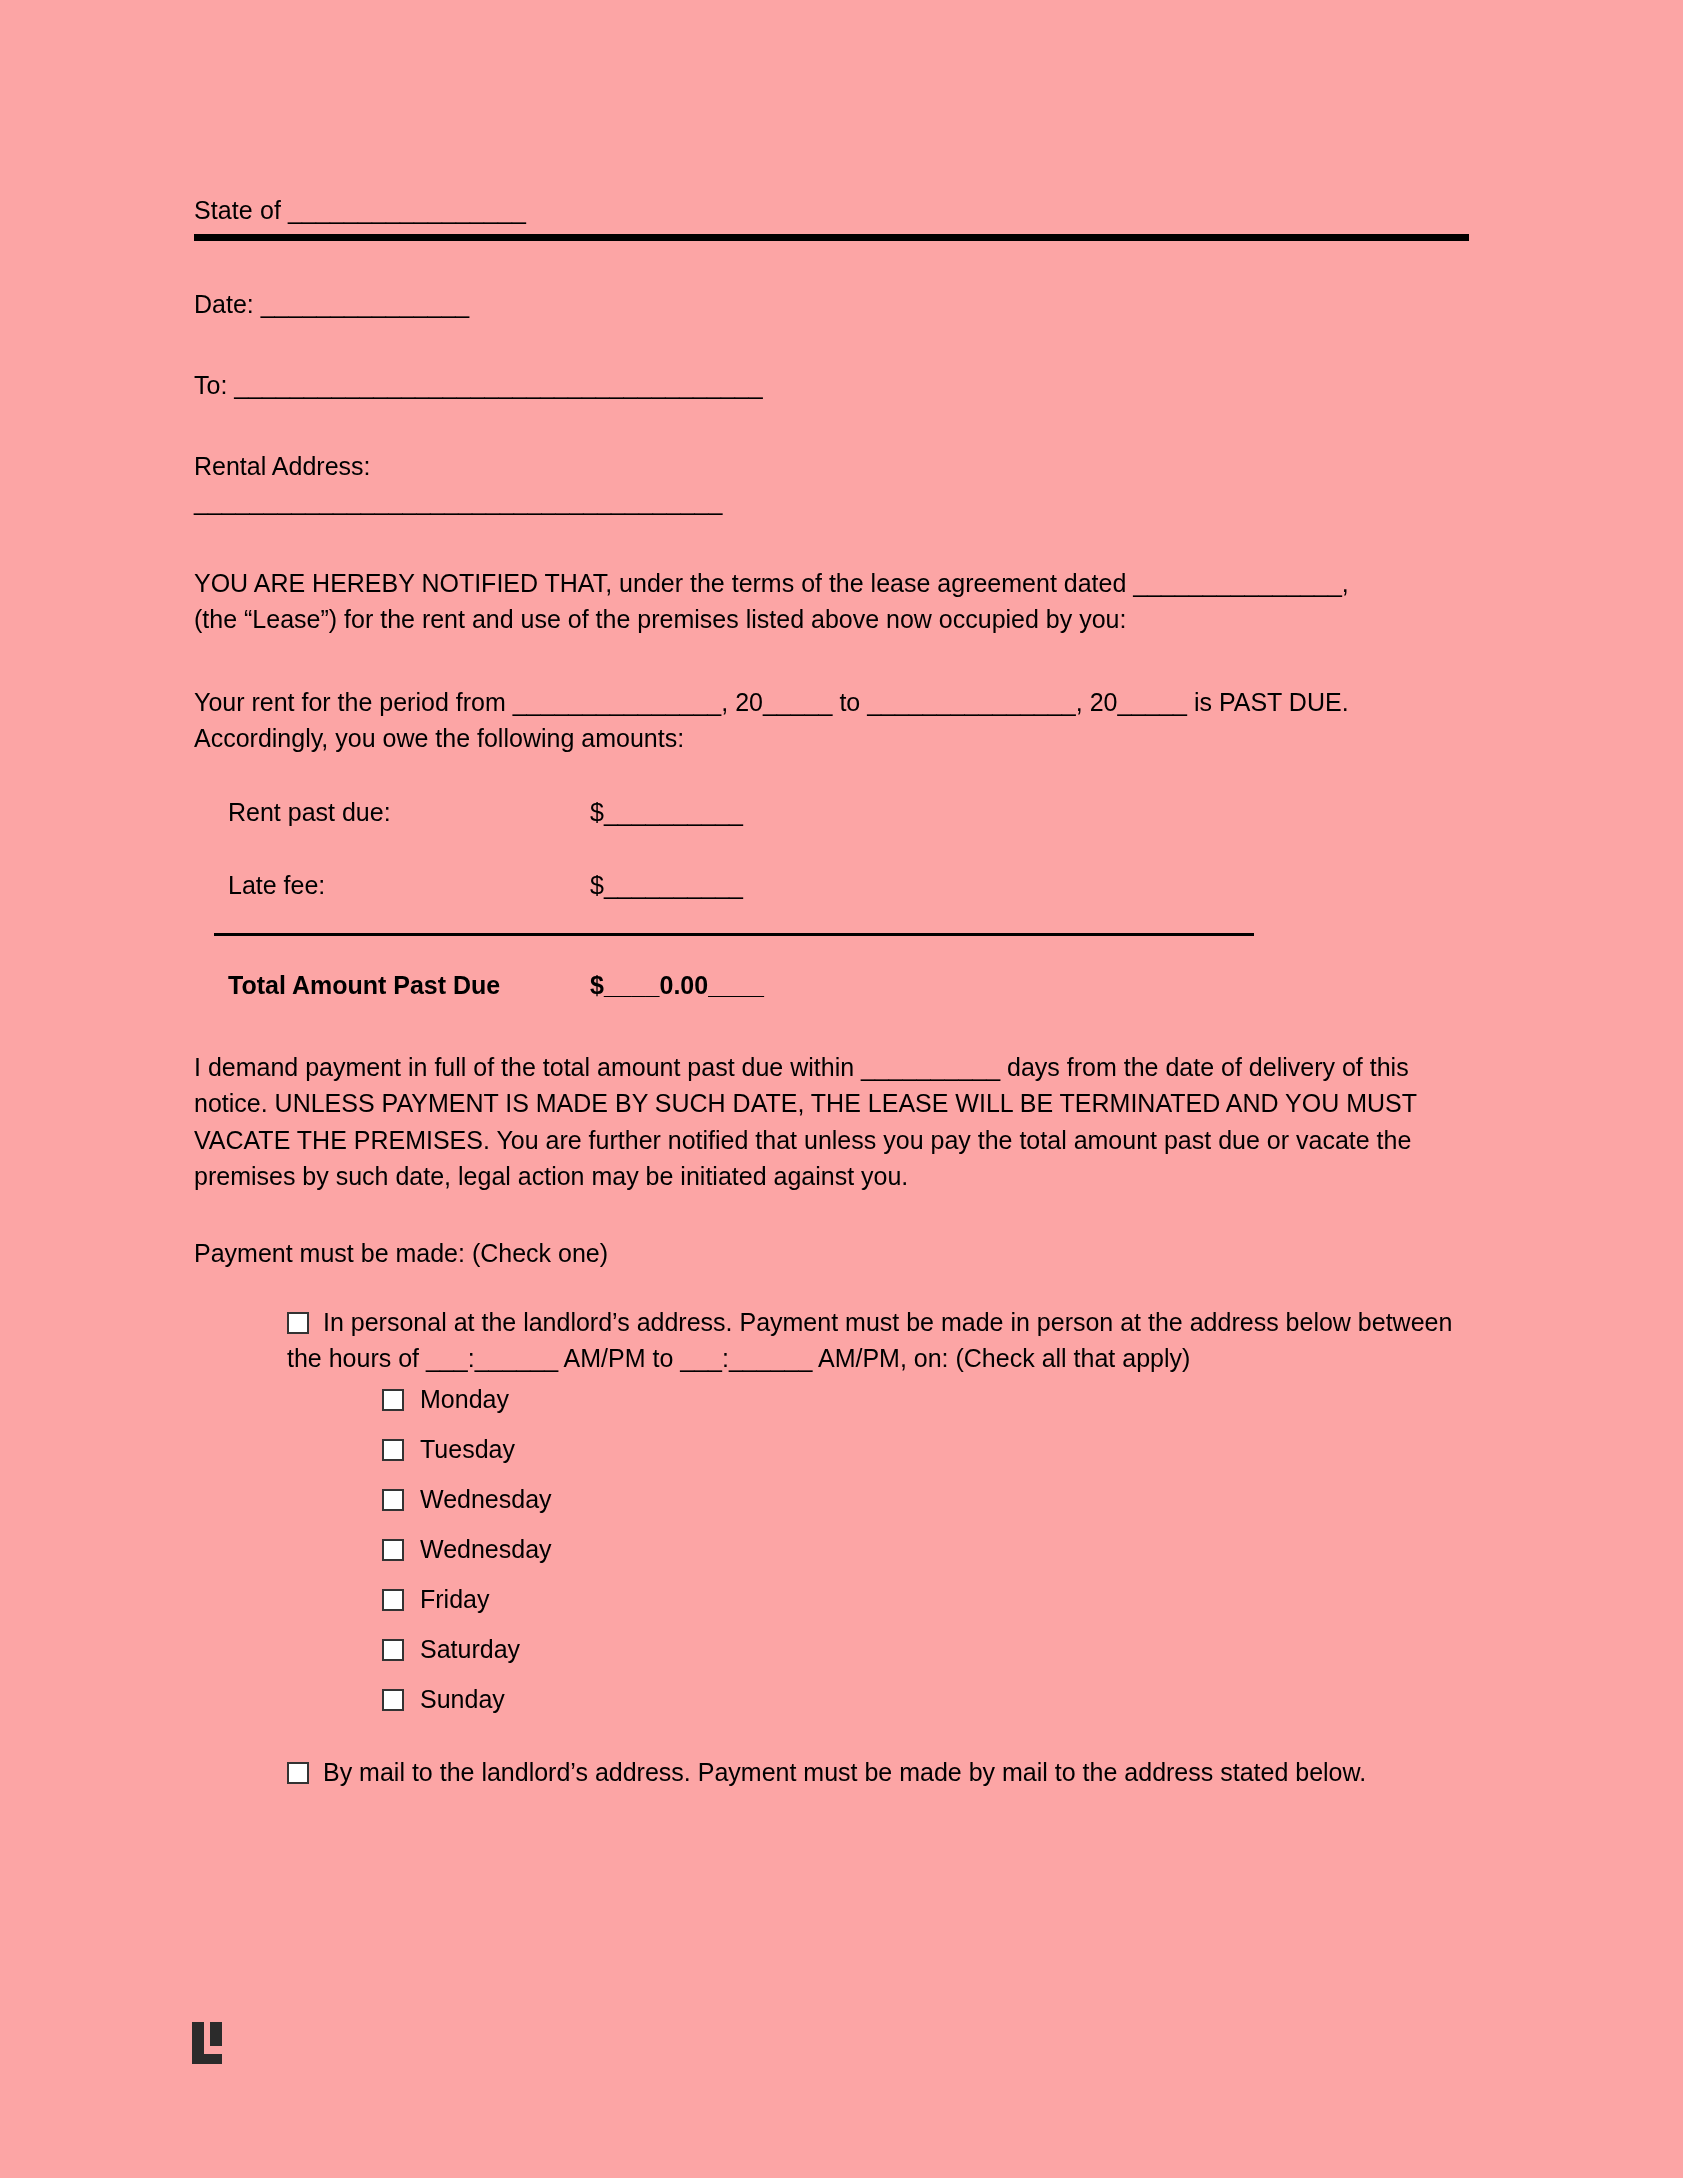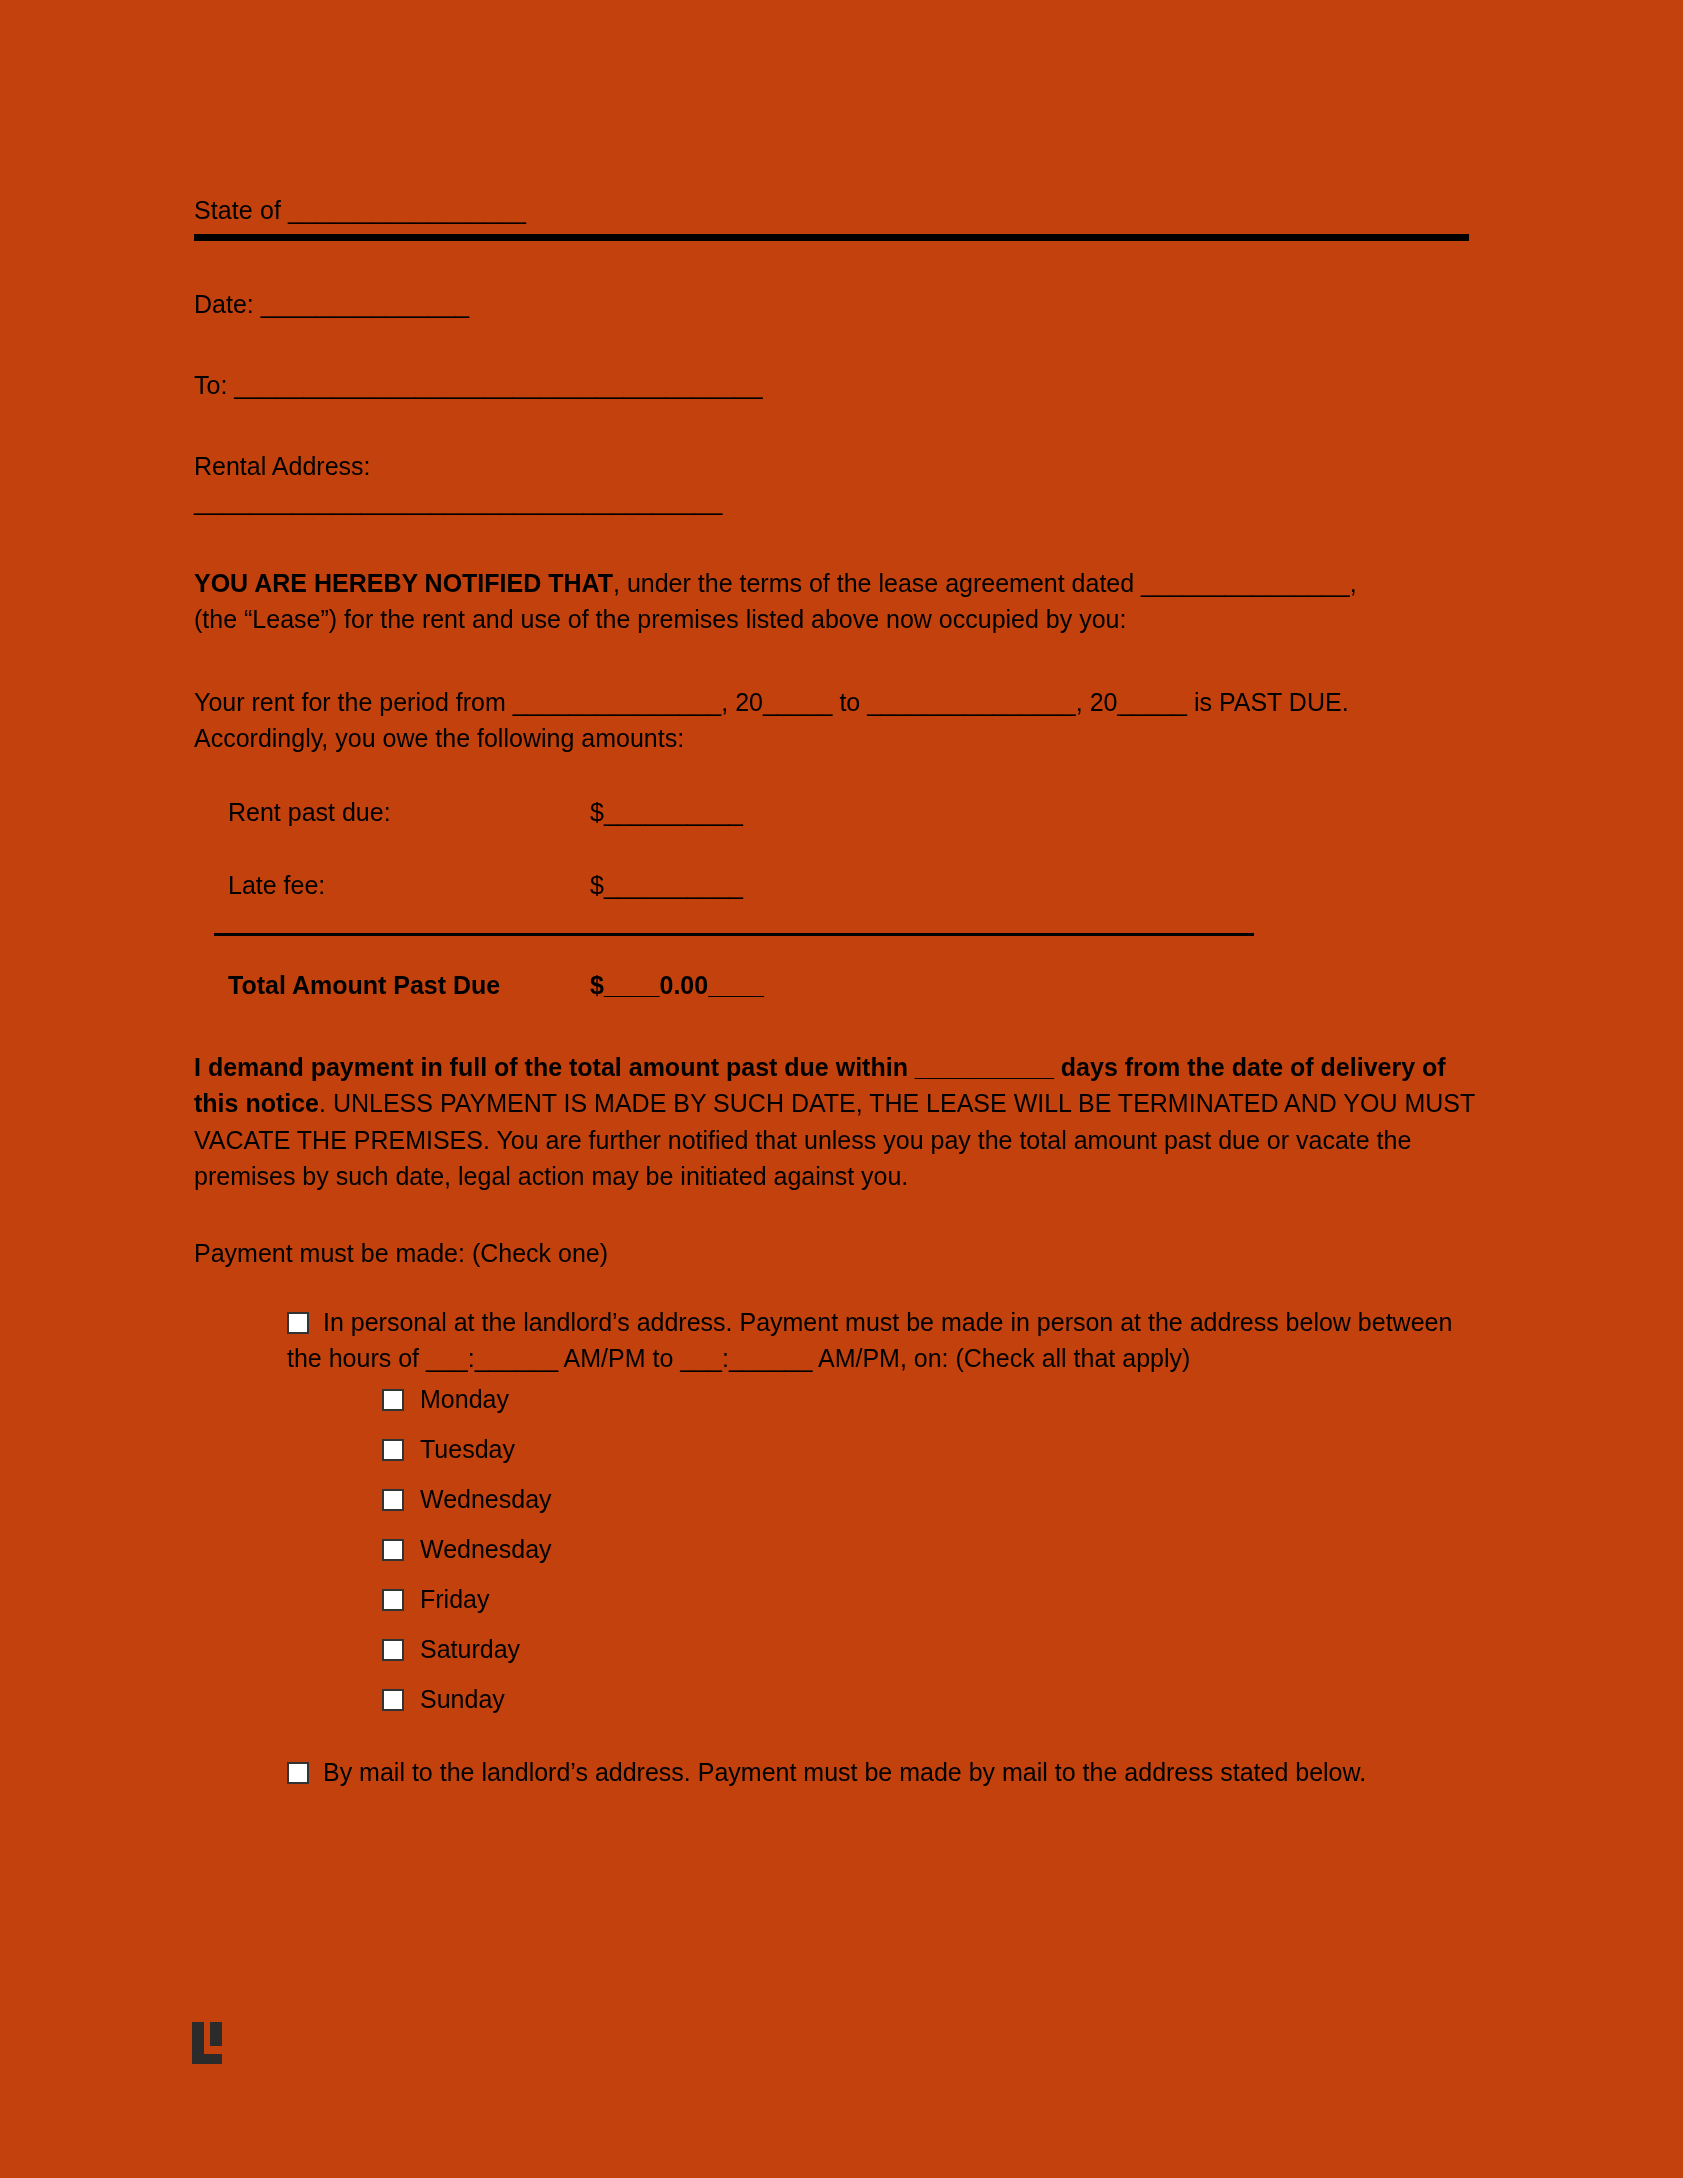--- a/index.html
+++ b/index.html
@@ -13,21 +13,21 @@
     font-family: "Liberation Sans", sans-serif;
     color: #000000;
     position: relative;
     overflow: hidden;
   }
   .page {
     position: absolute;
     left: 0; top: 0;
     width: 1683px;
     height: 2178px;
-    background: #c2410c;
+    background: #fca5a5;
   }
   .content {
     position: absolute;
     left: 194px;
     top: 194px;
     width: 1287px;
   }
   .state-line {
     font-size: 25px;
     line-height: 1.35;
@@ -60,21 +60,21 @@
   .rental-addr-line {
     font-size: 25px;
     line-height: 1.4;
   }
   .para {
     font-size: 25px;
     line-height: 1.46;
     margin-top: 46px;
     text-align: left;
   }
-  b, strong { font-weight: bold; }
+  b, strong { font-weight: normal; }
 
   .amount-row {
     display: flex;
     font-size: 25px;
     margin-top: 38px;
     line-height: 1.4;
   }
   .amount-label {
     width: 396px;
     padding-left: 34px;

